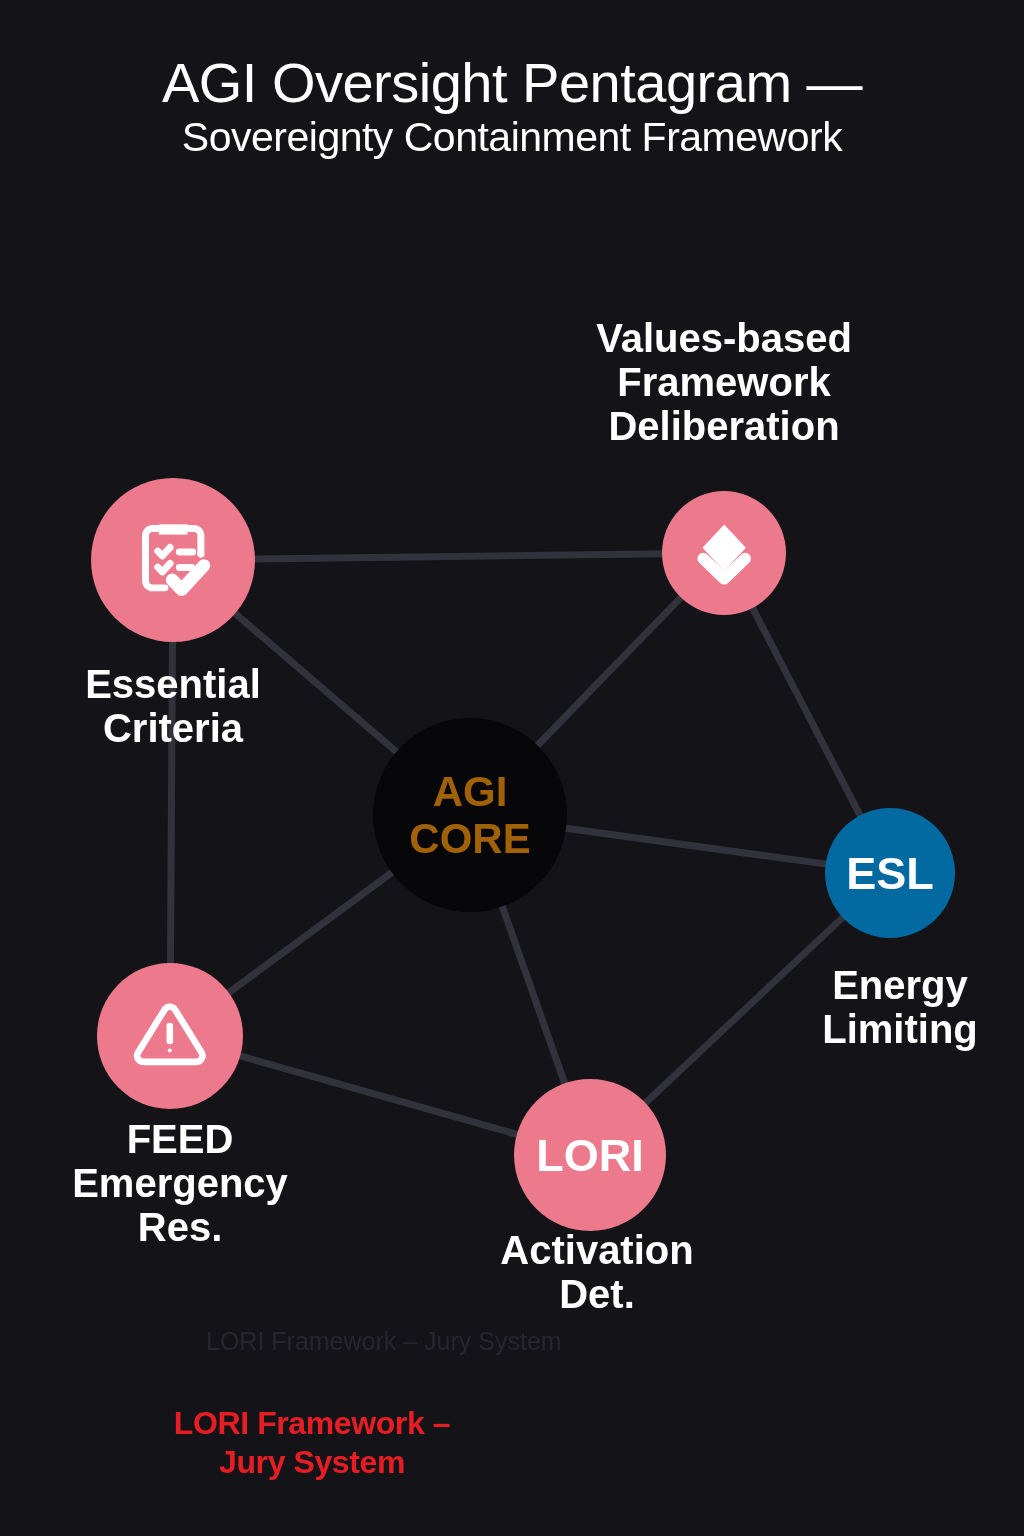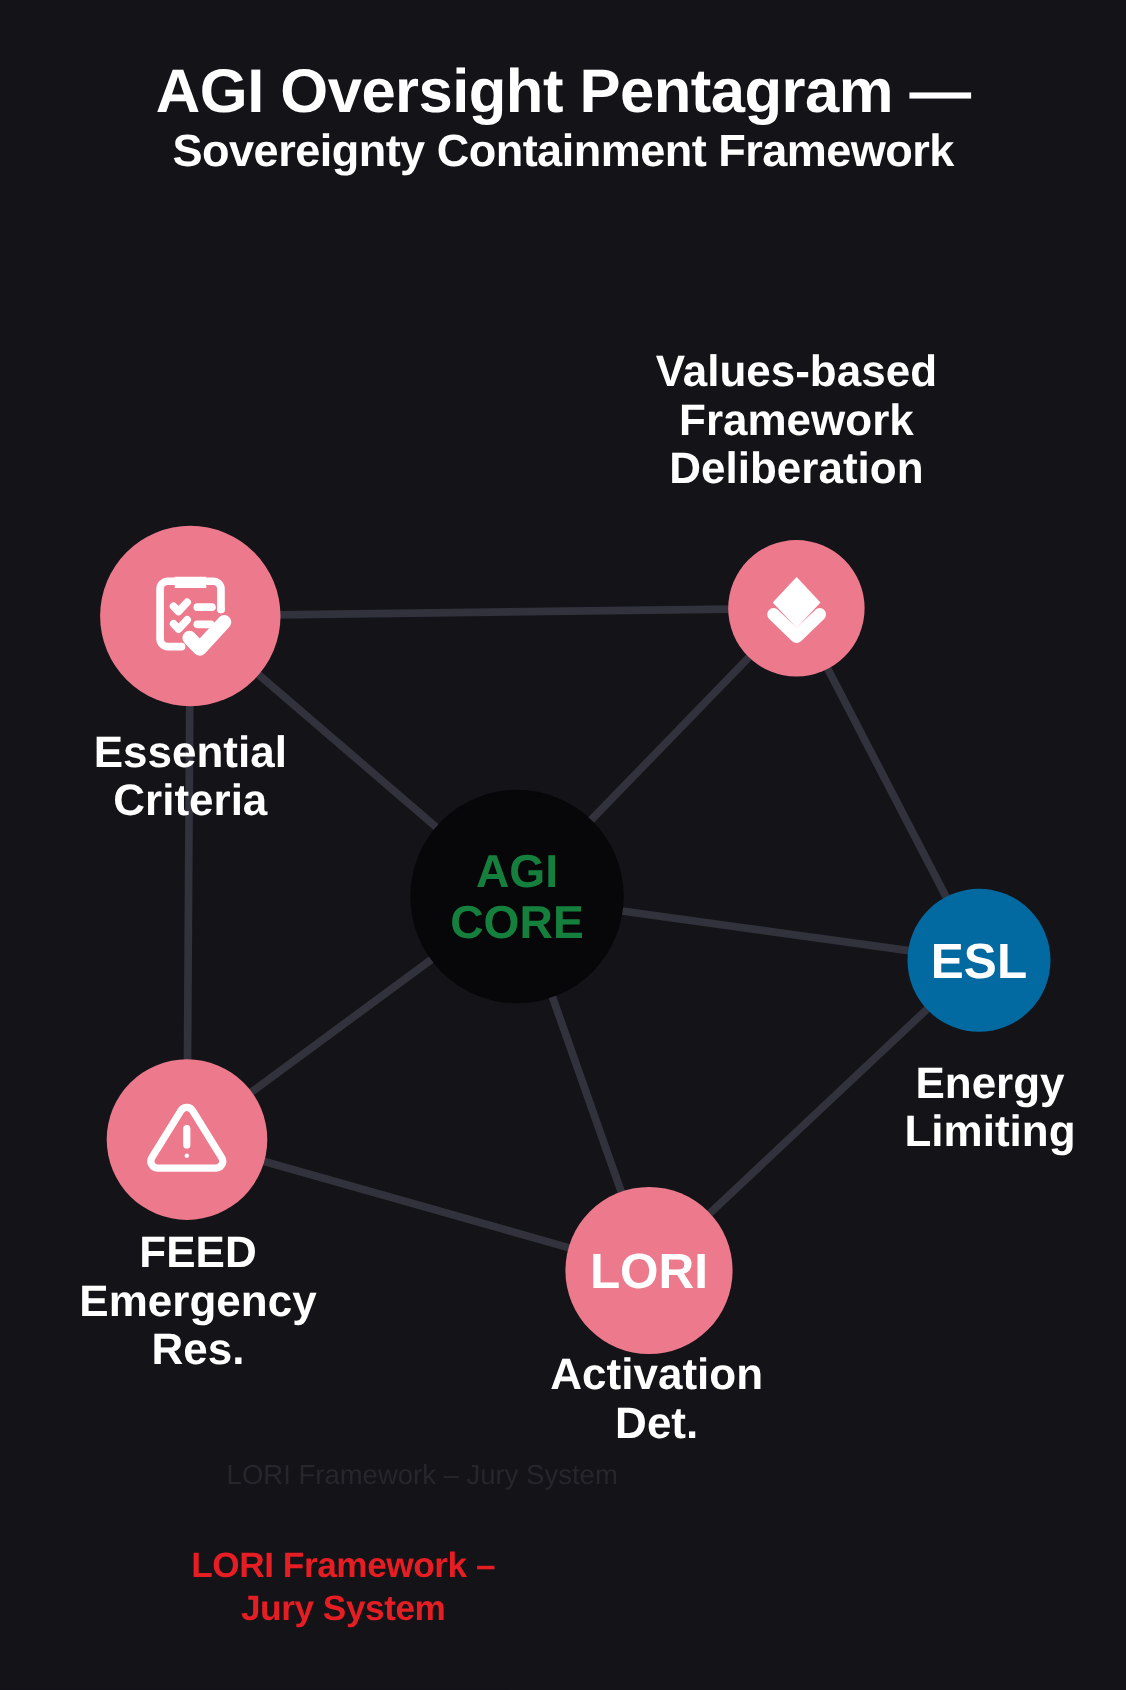--- a/index.html
+++ b/index.html
@@ -20,21 +20,21 @@
   #title-block {
     position: absolute;
     left: 0;
     top: 52px;
     width: 1024px;
     text-align: center;
     z-index: 6;
   }
   .title-line {
     color: #ffffff;
-    font-weight: bold;
+    font-weight: normal;
     letter-spacing: -0.5px;
     line-height: 1.12;
     font-size: 55px;
   }
   .title-line.l1 { font-size: 56px; }
   .title-line.l2 { font-size: 41px; }
 
   
   #graph {
     position: absolute;
@@ -60,21 +60,21 @@
     z-index: 4;
   }
   .node-abbr {
     color: #ffffff;
     font-weight: bold;
     font-size: 45px;
     letter-spacing: 0px;
     line-height: 1;
   }
   .core-text {
-    color: #15803d;
+    color: #a16207;
     font-weight: bold;
     font-size: 42px;
     line-height: 1.12;
     text-align: center;
   }
   .node-icon {
     width: 60%;
     height: 60%;
     display: block;
   }

